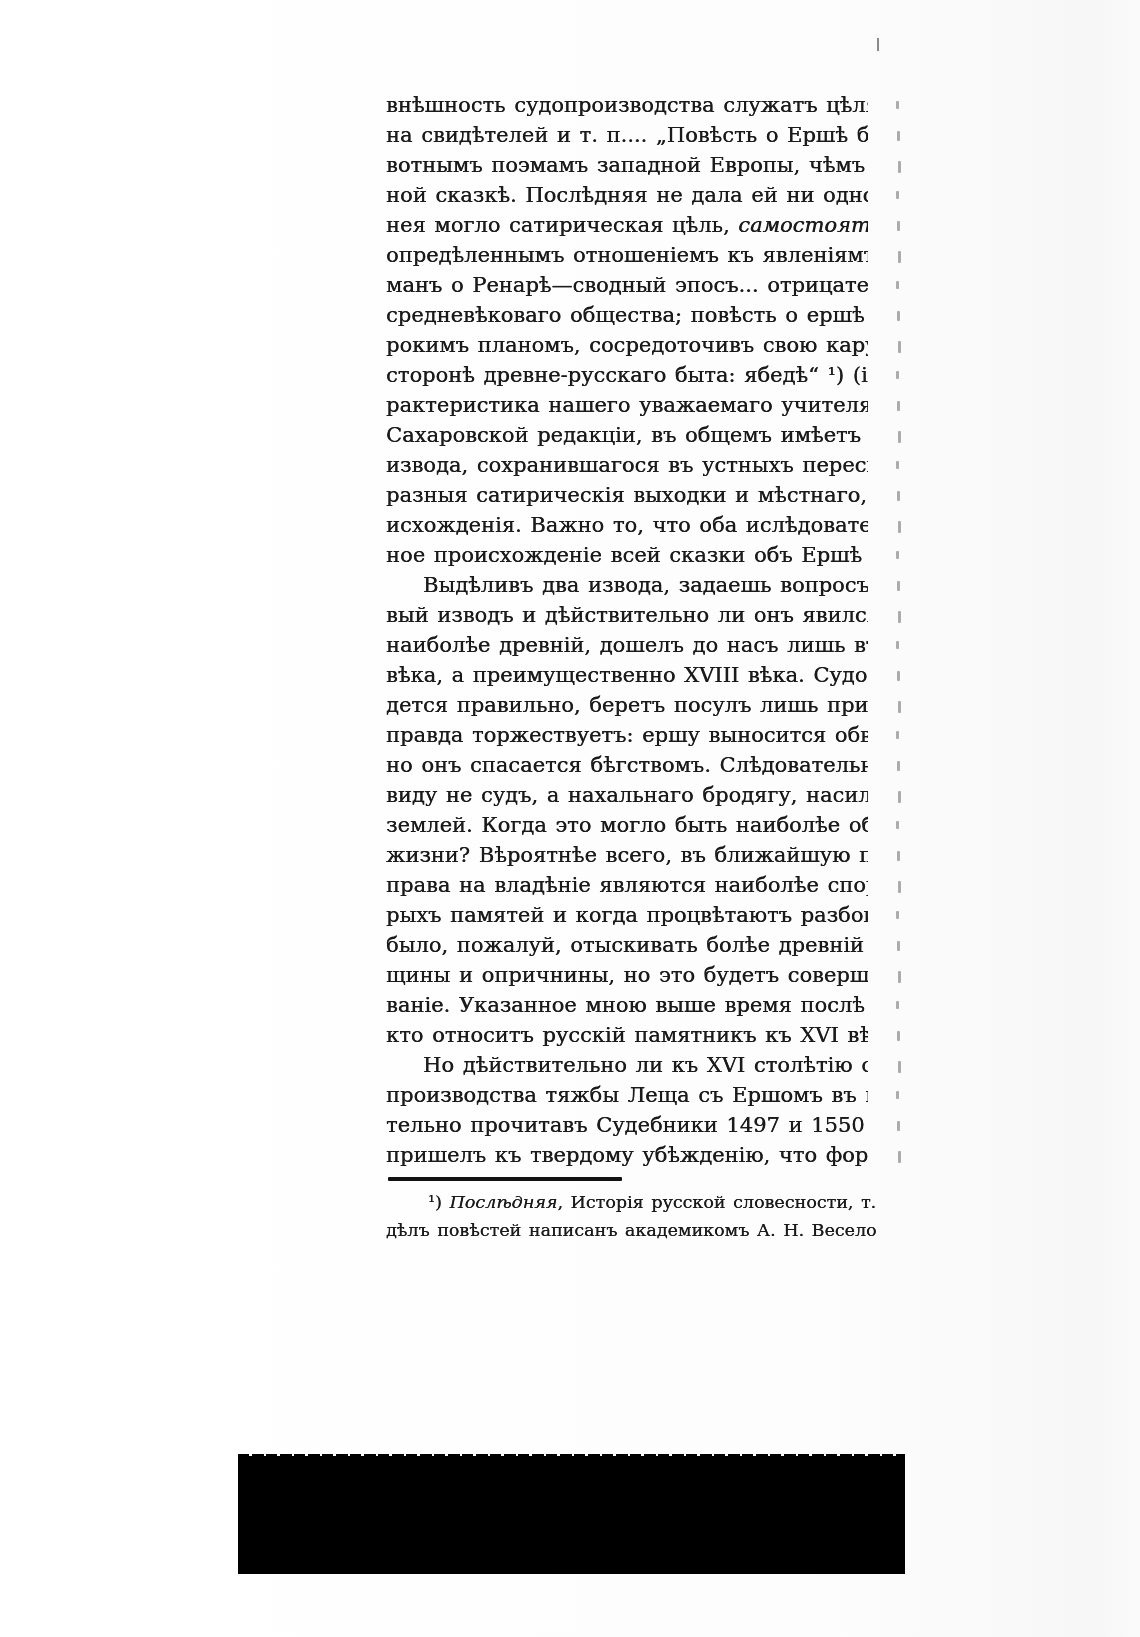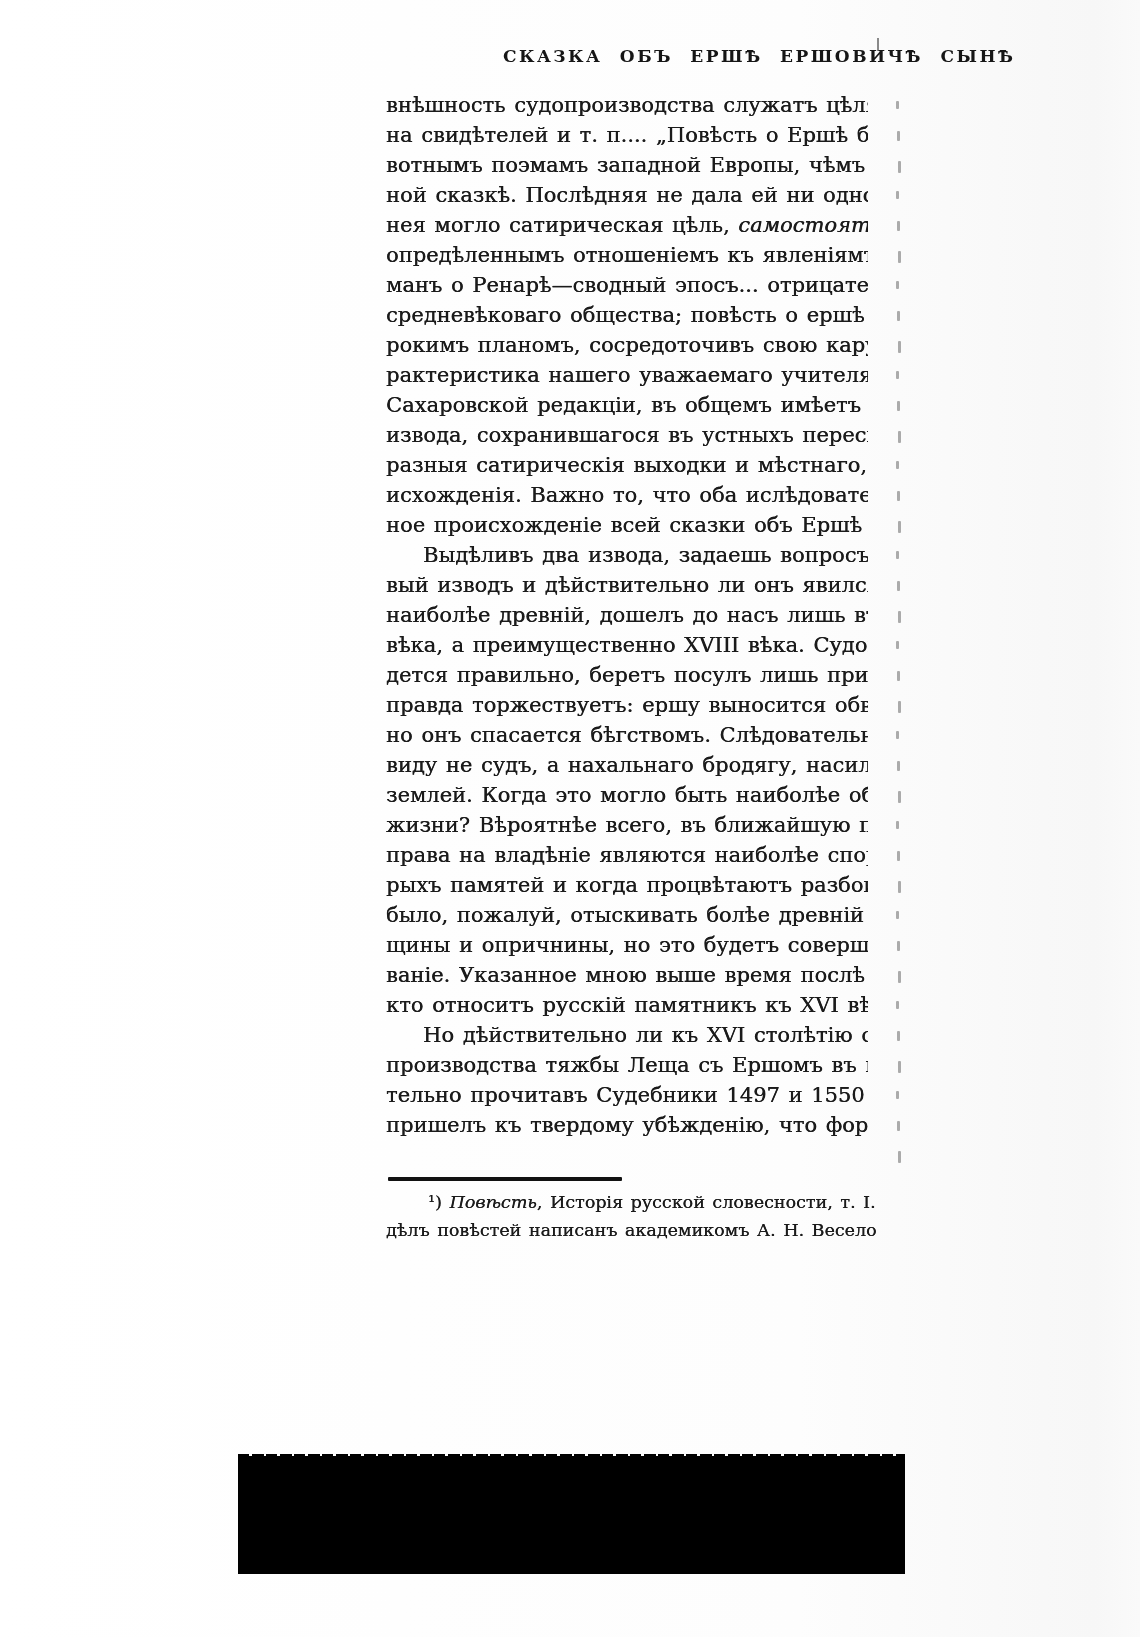--- a/index.html
+++ b/index.html
@@ -109,34 +109,34 @@
     width: 100%; height: 3px;
     background: repeating-linear-gradient(90deg,
       #000 0 11px, transparent 11px 14px, #000 14px 26px, transparent 26px 28px);
   }
 </style>
 </head>
 <body>
 
 <div class="page">
 
-  <div class="running-head">СКАЗКА ОБЪ ЕРШѢ ЕРШОВИЧѢ СЫНѢ</div>
 
   <div class="head-tick"></div>
 
   <div class="text-block" id="body-block">
       <div class="line"><span>внѣшность судопроизводства служатъ цѣлямт</span></div>
       <div class="line"><span>на свидѣтелей и т. п.... „Повѣсть о Ершѣ б.</span></div>
       <div class="line"><span>вотнымъ поэмамъ западной Европы, чѣмъ к</span></div>
       <div class="line"><span>ной сказкѣ. Послѣдняя не дала ей ни одног(</span></div>
       <div class="line"><span>нея могло сатирическая цѣль, </span><span class="it">самостоятельно</span></div>
       <div class="line"><span>опредѣленнымъ отношеніемъ къ явленіямъ о</span></div>
       <div class="line"><span>манъ о Ренарѣ—сводный эпосъ... отрицателы</span></div>
       <div class="line"><span>средневѣковаго общества; повѣсть о ершѣ (</span></div>
       <div class="line"><span>рокимъ планомъ, сосредоточивъ свою кару</span></div>
+      <div class="line"><span>сторонѣ древне-русскаго быта: ябедѣ“ ¹) (і</span></div>
       <div class="line"><span>рактеристика нашего уважаемаго учителя, ос</span></div>
       <div class="line"><span>Сахаровской редакціи, въ общемъ имѣетъ бол</span></div>
       <div class="line"><span>извода, сохранившагося въ устныхъ пересказах</span></div>
       <div class="line"><span>разныя сатирическія выходки и мѣстнаго, и</span></div>
       <div class="line"><span>исхожденія. Важно то, что оба ислѣдователя</span></div>
       <div class="line"><span>ное происхожденіе всей сказки объ Ершѣ и отн</span></div>
       <div class="line indent"><span>Выдѣливъ два извода, задаешь вопросъ, н</span></div>
       <div class="line"><span>вый изводъ и дѣйствительно ли онъ явился в:</span></div>
       <div class="line"><span>наиболѣе древній, дошелъ до насъ лишь въ р</span></div>
       <div class="line"><span>вѣка, а преимущественно XVIII вѣка. Судопр(</span></div>
@@ -154,21 +154,21 @@
       <div class="line"><span>кто относитъ русскій памятникъ къ XVI вѣку.</span></div>
       <div class="line indent"><span>Но дѣйствительно ли къ XVI столѣтію оті</span></div>
       <div class="line"><span>производства тяжбы Леща съ Ершомъ въ пері</span></div>
       <div class="line"><span>тельно прочитавъ Судебники 1497 и 1550 и У.</span></div>
       <div class="line"><span>пришелъ къ твердому убѣжденію, что форма тя</span></div>
     </div>
 
   <div class="footnote-rule"></div>
 
   <div class="footnote-block" id="footnote-block">
-      <div class="line indent"><span>¹) </span><span class="it">Повѣсть</span><span>, Исторія русской словесности, т. I. С-Пб.</span></div>
+      <div class="line indent"><span>¹) </span><span class="it">Послѣдняя</span><span>, Исторія русской словесности, т. I. С-Пб.</span></div>
       <div class="line"><span>дѣлъ повѣстей написанъ академикомъ А. Н. Веселовскимъ</span></div>
     </div>
 
   <div class="edge-marks" id="edge-marks">
       <div class="edge-mark" style="top: 11px; left: 0px; height: 8px;"></div>
       <div class="edge-mark" style="top: 41px; left: 1px; height: 10px;"></div>
       <div class="edge-mark" style="top: 71px; left: 2px; height: 12px;"></div>
       <div class="edge-mark" style="top: 101px; left: 0px; height: 8px;"></div>
       <div class="edge-mark" style="top: 131px; left: 1px; height: 10px;"></div>
       <div class="edge-mark" style="top: 161px; left: 2px; height: 12px;"></div>

